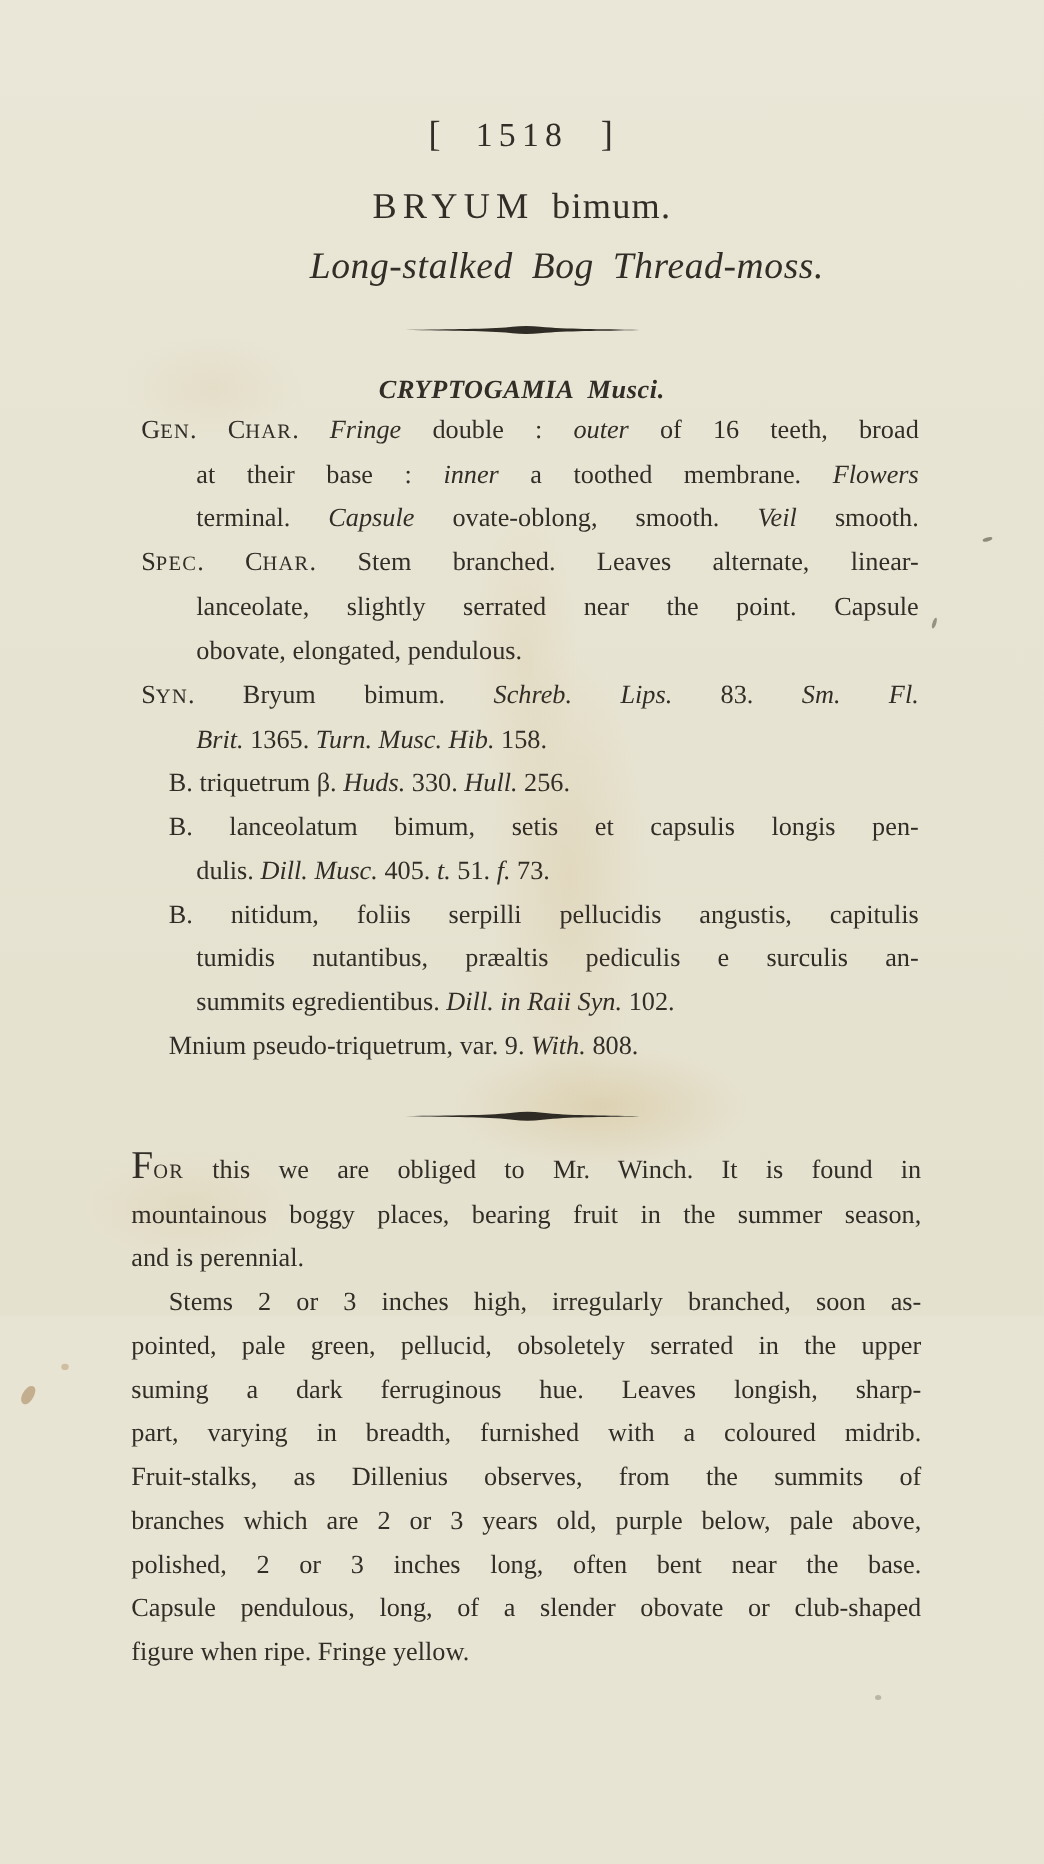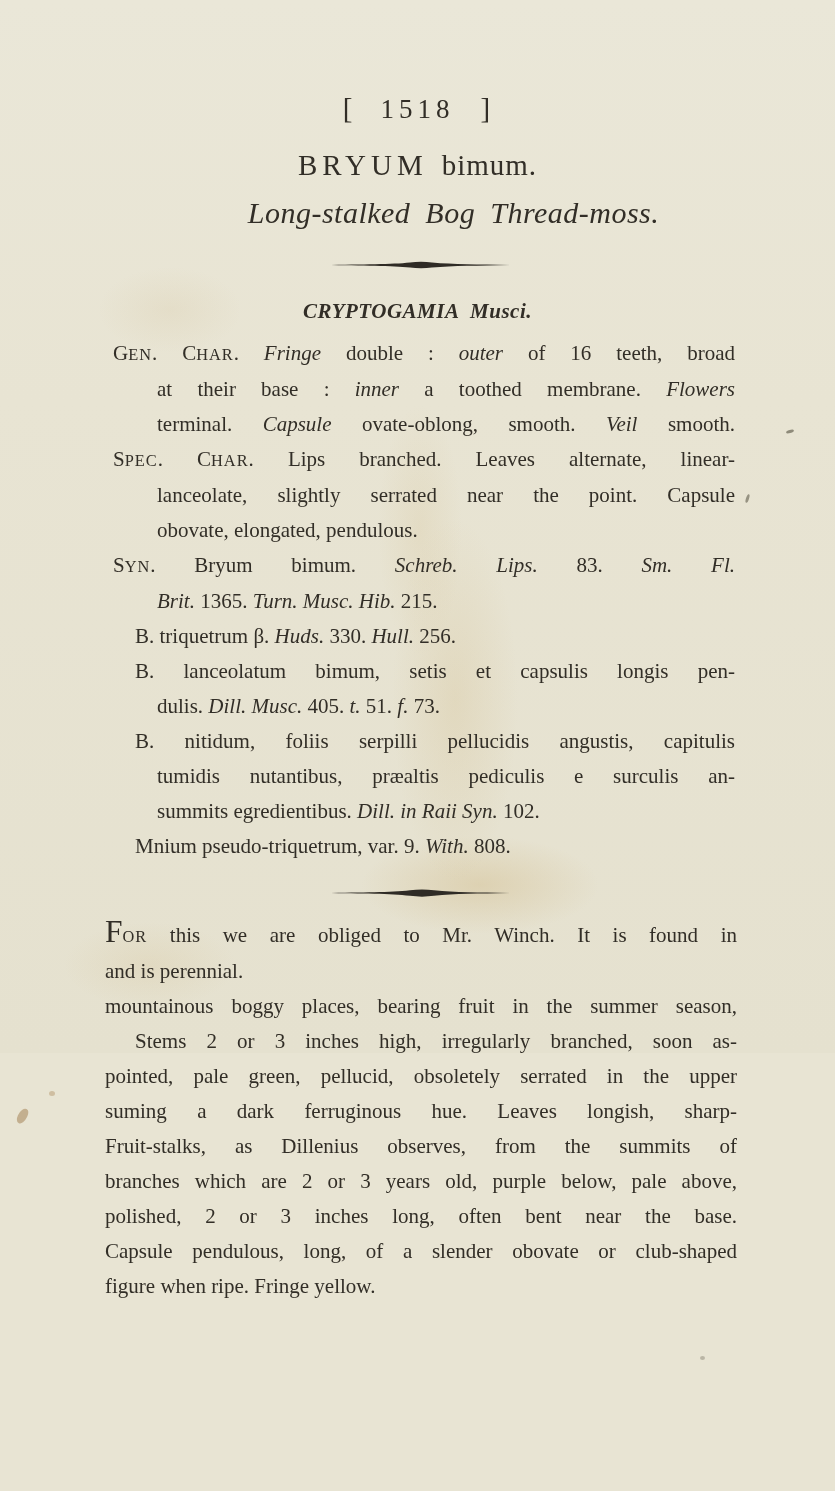--- a/index.html
+++ b/index.html
@@ -48,21 +48,21 @@
     position:absolute;top:299px;left:0;width:100%;
     text-align:center;font-style:italic;font-weight:bold;font-size:21px;
     word-spacing:6px;letter-spacing:0.5px;
   }
   .rule{position:absolute;left:50%;transform:translateX(-50%);}
   .rule-1{top:257px;}
   .rule-2{top:886px;}
 
   
   .lines{position:absolute;font-size:21px;line-height:35px;}
-  #entry-lines{top:336px;left:113px;width:622px;}
+  #entry-lines{top:326px;left:113px;width:622px;}
   #body-lines{top:916px;left:105px;width:632px;}
   .ln{white-space:normal;}
   .ln.just{text-align:justify;text-align-last:justify;}
   .ln.i1{padding-left:22px;}
   .ln.i2{padding-left:44px;}
   .ln.i3{padding-left:30px;}
   .it{font-style:italic;}
   .cap{font-size:1.0em;}
   .smcap{font-size:0.78em;letter-spacing:1px;}
   .initF{font-size:1.5em;line-height:1;}
@@ -104,47 +104,48 @@
 
   <div class="classline">
     <span>CRYPTOGAMIA</span>
     <span>Musci.</span>
   </div>
 
   <div class="lines" id="entry-lines">
       <div class="ln i0 just"><span class="cap">G</span><span class="smcap">EN</span><span>. </span><span class="cap">C</span><span class="smcap">HAR</span><span>.  </span><span class="it">Fringe</span><span> double : </span><span class="it">outer</span><span> of 16 teeth, broad</span></div>
       <div class="ln i2 just"><span>at their base : </span><span class="it">inner</span><span> a toothed membrane.  </span><span class="it">Flowers</span></div>
       <div class="ln i2 just"><span>terminal. </span><span class="it">Capsule</span><span> ovate-oblong, smooth. </span><span class="it">Veil</span><span> smooth.</span></div>
-      <div class="ln i0 just"><span class="cap">S</span><span class="smcap">PEC</span><span>. </span><span class="cap">C</span><span class="smcap">HAR</span><span>.  Lips branched.  Leaves alternate, linear-</span></div>
+      <div class="ln i0 just"><span class="cap">S</span><span class="smcap">PEC</span><span>. </span><span class="cap">C</span><span class="smcap">HAR</span><span>.  Stem branched.  Leaves alternate, linear-</span></div>
       <div class="ln i2 just"><span>lanceolate, slightly serrated near the point.  Capsule</span></div>
       <div class="ln i2"><span>obovate, elongated, pendulous.</span></div>
       <div class="ln i0 just"><span class="cap">S</span><span class="smcap">YN</span><span>.  Bryum bimum.  </span><span class="it">Schreb. Lips.</span><span> 83.  </span><span class="it">Sm. Fl.</span></div>
-      <div class="ln i2"><span class="it">Brit.</span><span> 1365.  </span><span class="it">Turn. Musc. Hib.</span><span> 215.</span></div>
+      <div class="ln i2"><span class="it">Brit.</span><span> 1365.  </span><span class="it">Turn. Musc. Hib.</span><span> 158.</span></div>
       <div class="ln i1"><span>B. triquetrum β.  </span><span class="it">Huds.</span><span> 330.  </span><span class="it">Hull.</span><span> 256.</span></div>
       <div class="ln i1 just"><span>B. lanceolatum bimum, setis et capsulis longis pen-</span></div>
       <div class="ln i2"><span>dulis.  </span><span class="it">Dill. Musc.</span><span> 405. </span><span class="it">t.</span><span> 51. </span><span class="it">f.</span><span> 73.</span></div>
       <div class="ln i1 just"><span>B. nitidum, foliis serpilli pellucidis angustis, capitulis</span></div>
       <div class="ln i2 just"><span>tumidis nutantibus, præaltis pediculis e surculis an-</span></div>
       <div class="ln i2"><span>summits egredientibus.  </span><span class="it">Dill. in Raii Syn.</span><span> 102.</span></div>
       <div class="ln i1"><span>Mnium pseudo-triquetrum, var. 9.  </span><span class="it">With.</span><span> 808.</span></div>
     </div>
 
   <div class="rule rule-2">
     <svg width="192" height="14" viewBox="0 0 192 14">
       <path d="M2,7 C42,6.1 68,6.6 88,4.2 C96,3.1 104,3.1 112,4.2 C134,6.6 156,6.1 190,7 C156,7.9 134,7.4 112,9.8 C104,10.9 96,10.9 88,9.8 C68,7.4 42,7.9 2,7 Z" fill="#2f2b25"></path>
     </svg>
   </div>
 
   <div class="lines" id="body-lines">
       <div class="ln i0 just"><span class="initF">F</span><span class="smcap">OR</span><span> this we are obliged to Mr. Winch.  It is found in</span></div>
+      <div class="ln i0 just"><span>mountainous boggy places, bearing fruit in the summer season,</span></div>
       <div class="ln i0"><span>and is perennial.</span></div>
-      <div class="ln i0 just"><span>mountainous boggy places, bearing fruit in the summer season,</span></div>
       <div class="ln i3 just"><span>Stems 2 or 3 inches high, irregularly branched, soon as-</span></div>
       <div class="ln i0 just"><span>pointed, pale green, pellucid, obsoletely serrated in the upper</span></div>
       <div class="ln i0 just"><span>suming a dark ferruginous hue.  Leaves longish, sharp-</span></div>
+      <div class="ln i0 just"><span>part, varying in breadth, furnished with a coloured midrib.</span></div>
       <div class="ln i0 just"><span>Fruit-stalks, as Dillenius observes, from the summits of</span></div>
       <div class="ln i0 just"><span>branches which are 2 or 3 years old, purple below, pale above,</span></div>
       <div class="ln i0 just"><span>polished, 2 or 3 inches long, often bent near the base.</span></div>
       <div class="ln i0 just"><span>Capsule pendulous, long, of a slender obovate or club-shaped</span></div>
       <div class="ln i0"><span>figure when ripe.  Fringe yellow.</span></div>
     </div>
 
   <div class="speck speck-a"></div>
   <div class="speck speck-b"></div>
   <div class="speck speck-c"></div>

